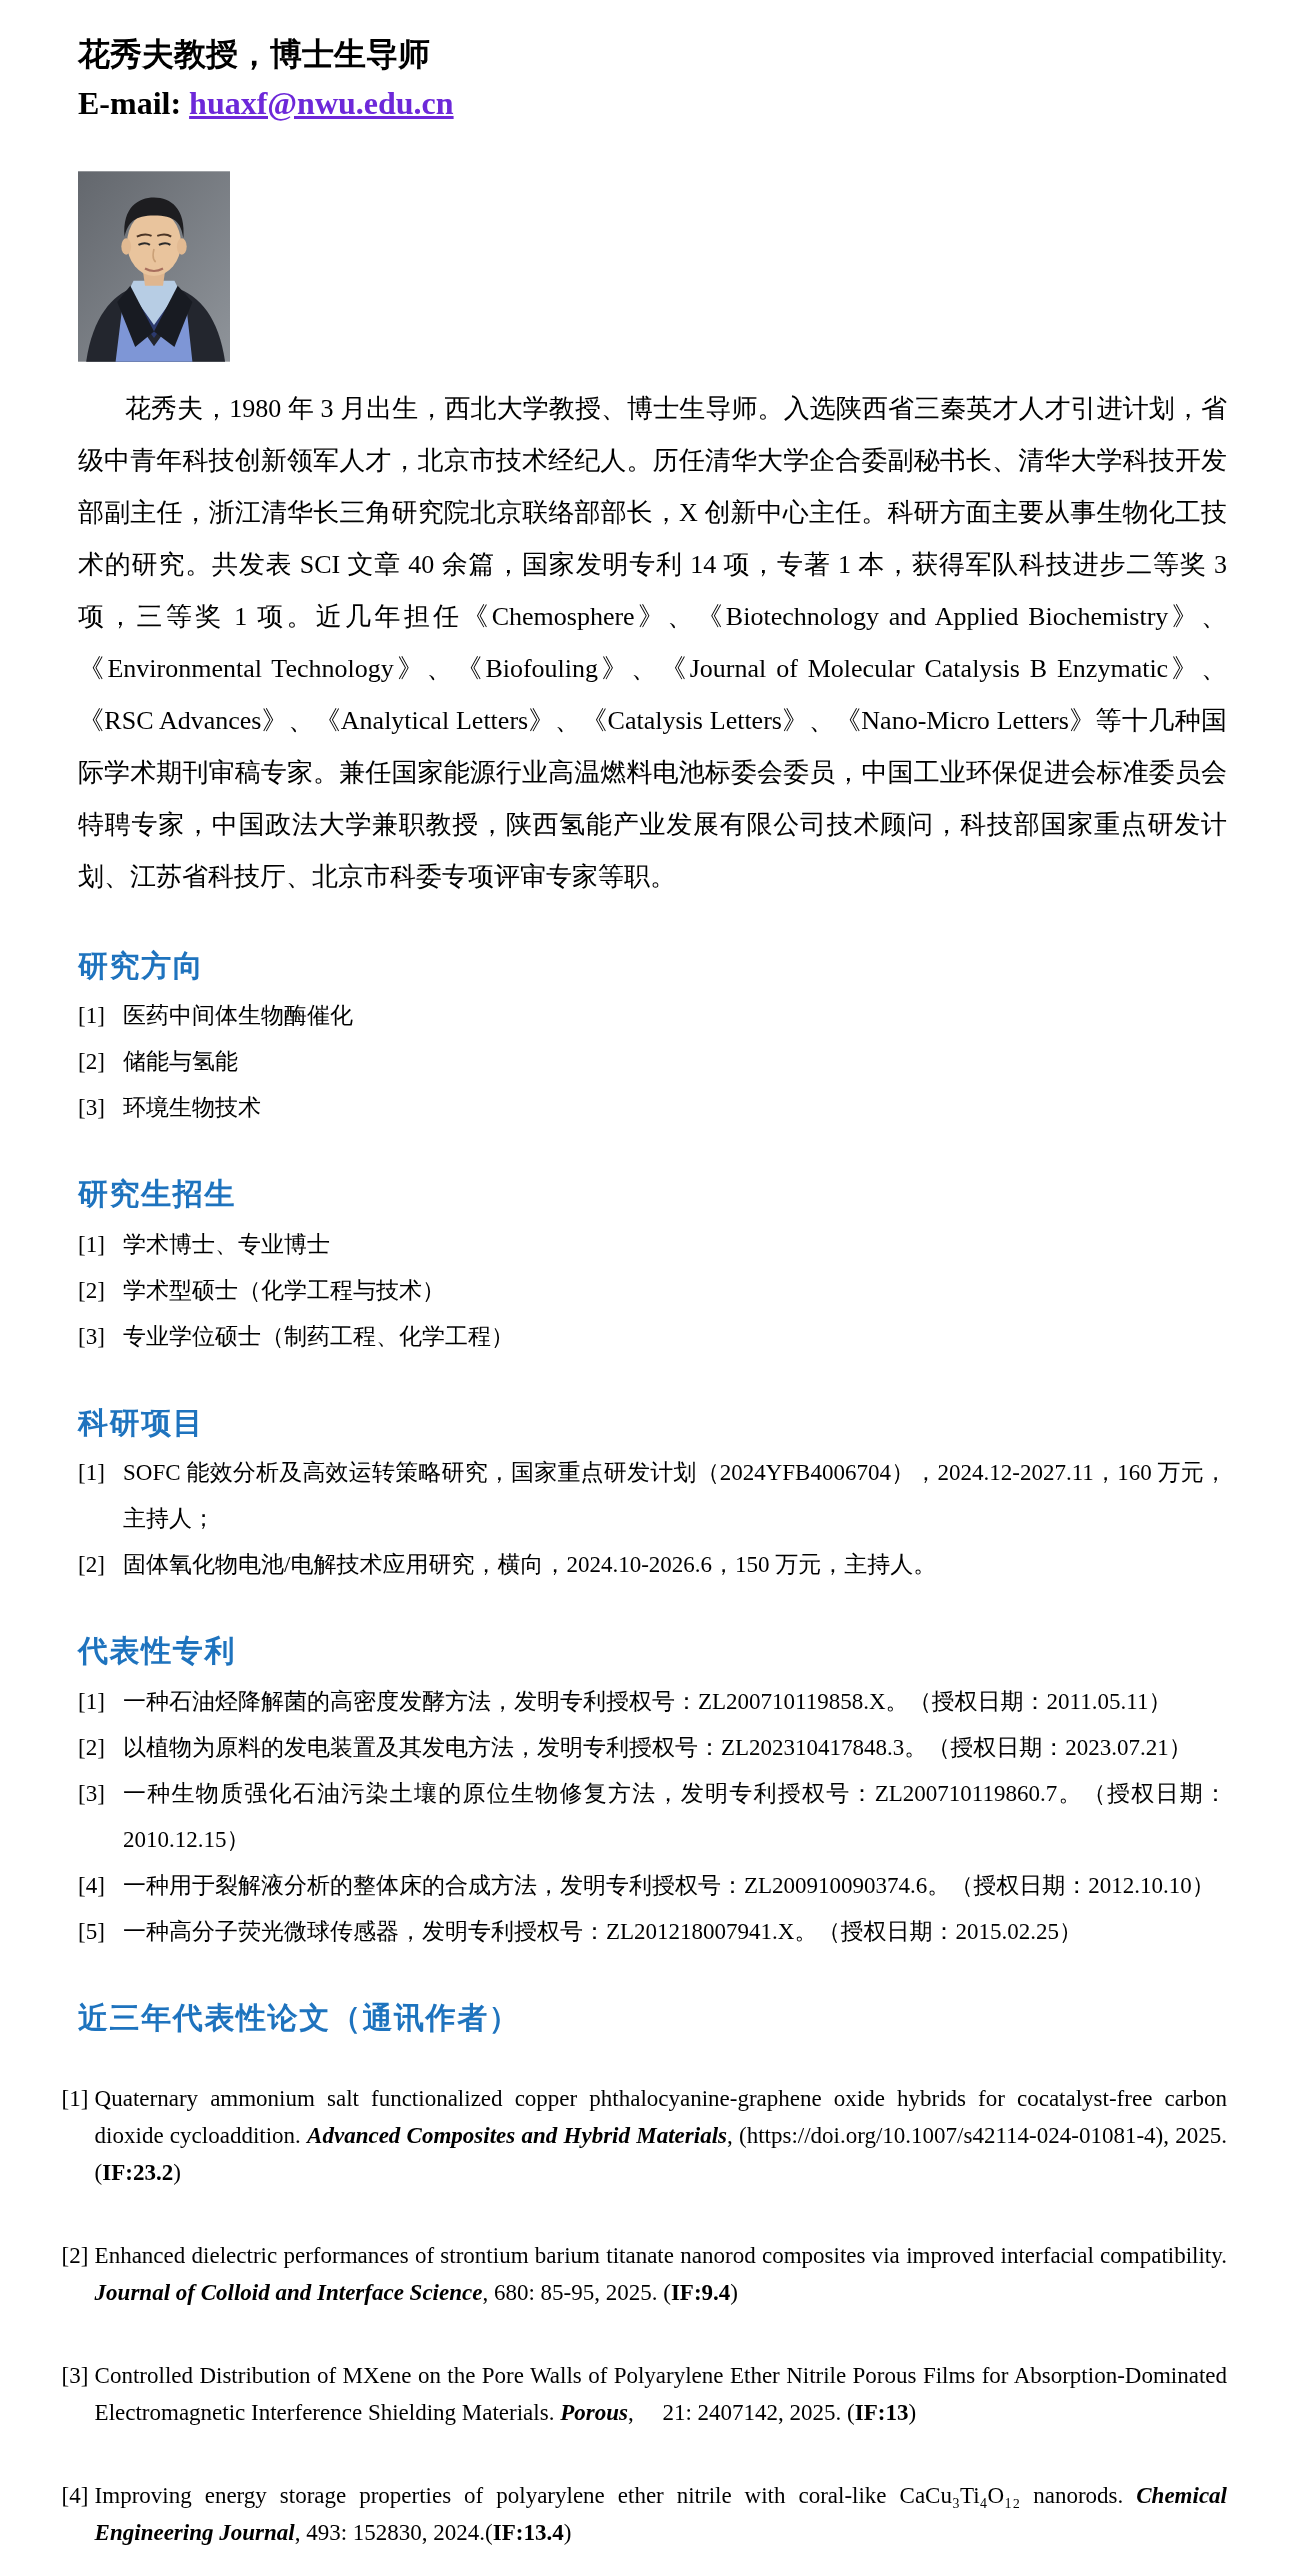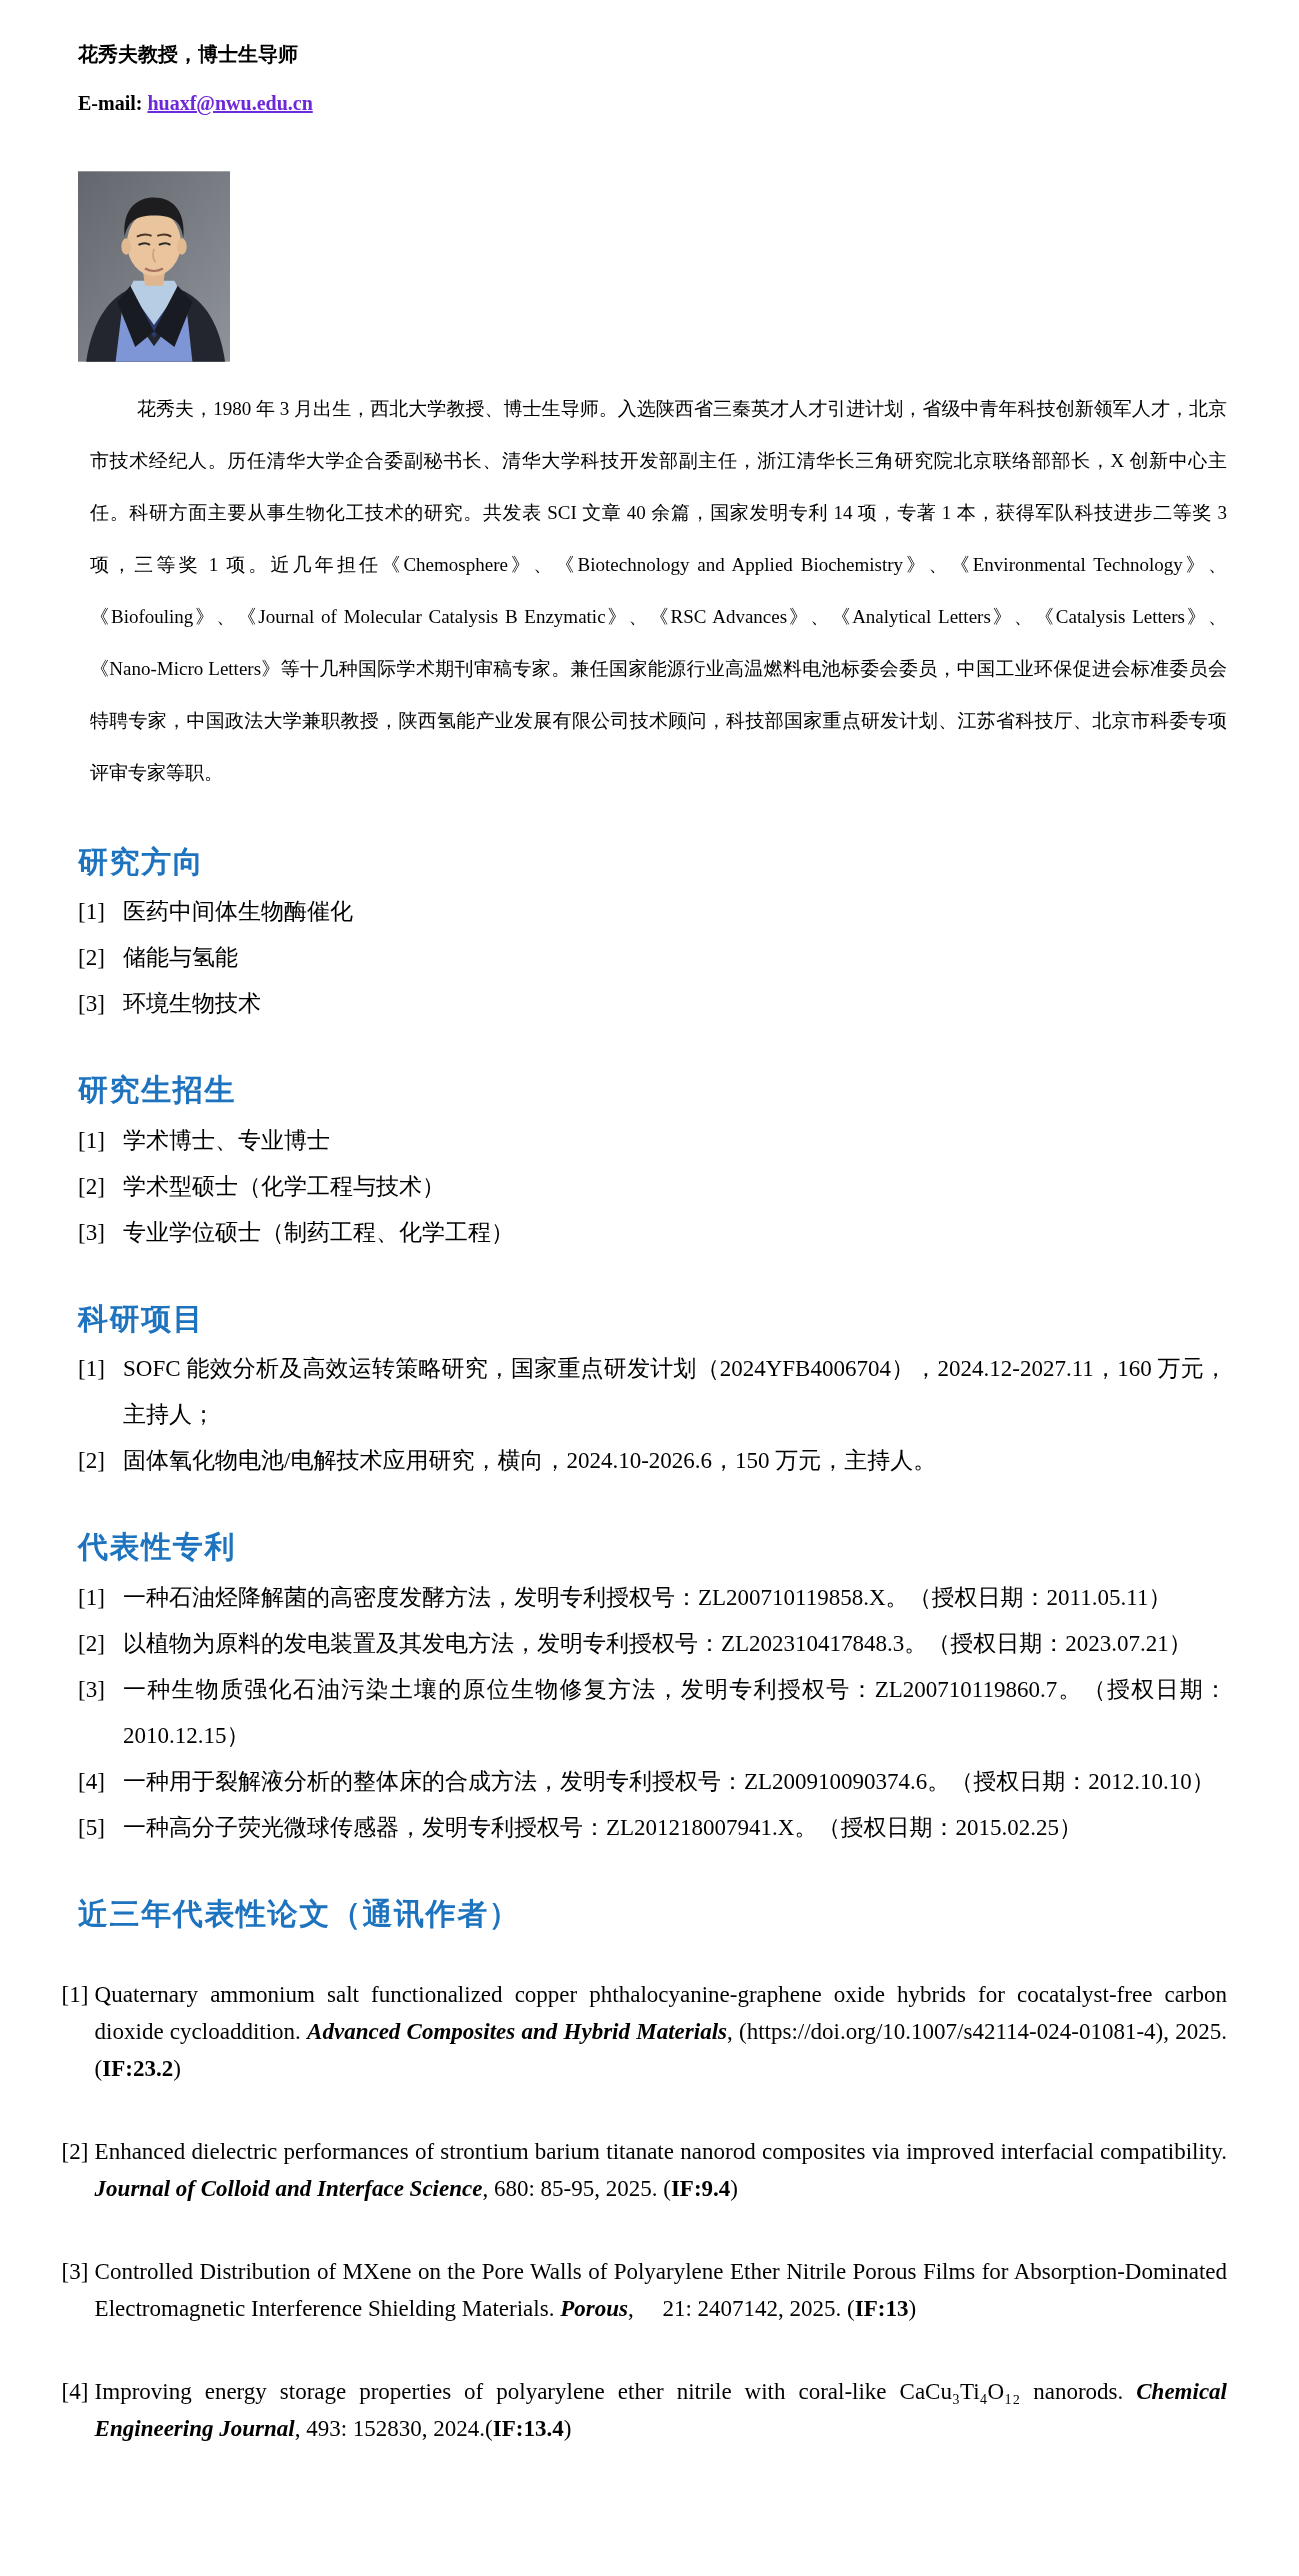--- a/index.html
+++ b/index.html
@@ -4,30 +4,30 @@
 <style>
   html,body{margin:0;padding:0;background:#ffffff;}
   body{
     width:1299px;height:2576px;overflow:hidden;
     font-family:"Liberation Serif","DejaVu Serif",serif;
     color:#000;
   }
   .page{padding:29.5px 72px 33px 78px;box-sizing:border-box;}
 
   
-  .hdr-line{font-size:20px;font-weight:bold;line-height:49px;white-space:pre;}
+  .hdr-line{font-size:32px;font-weight:bold;line-height:49px;white-space:pre;}
   .email-link{color:#6d28d9;text-decoration:underline;font-weight:bold;}
 
   
   .photo{width:152px;height:191px;margin-top:43px;display:block;}
 
   
   .bio{
-    margin-top:21px;font-size:19px;line-height:52px;
-    text-align:justify;text-indent:47px;margin-left:12px;
+    margin-top:21px;font-size:26px;line-height:52px;
+    text-align:justify;text-indent:47px;
   }
 
   
   .section{margin-top:46px;}
   .sec-heading{
     color:#1E73BE;font-size:30px;font-weight:bold;line-height:33px;
     letter-spacing:1.6px;margin-bottom:11.5px;
   }
   .list-item{
     position:relative;padding-left:45px;font-size:23px;line-height:46px;

